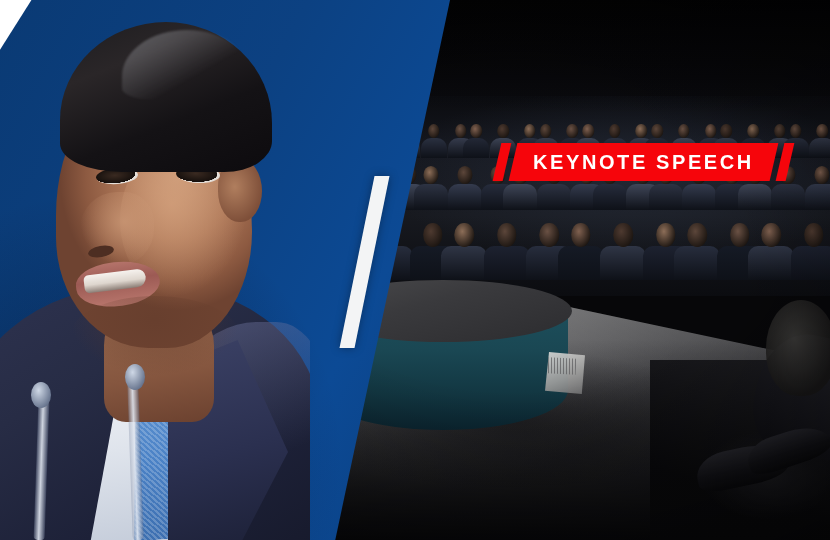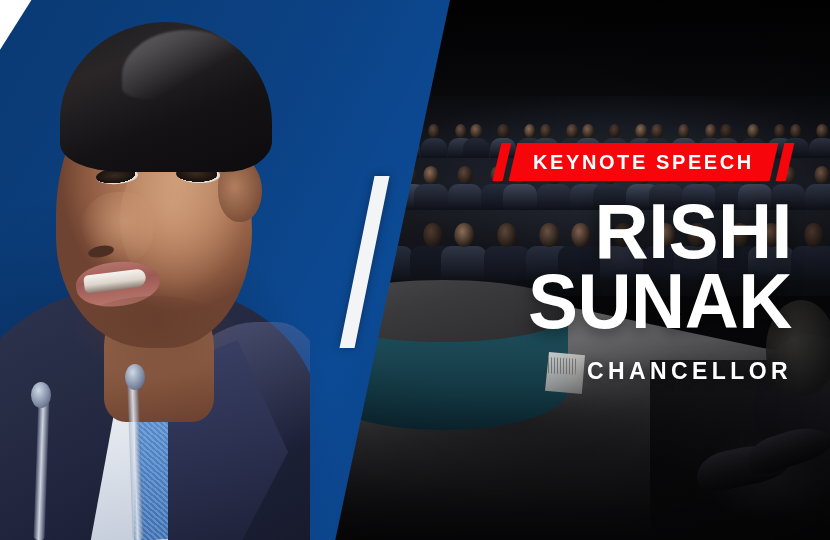--- a/index.html
+++ b/index.html
@@ -737,20 +737,15 @@
   <div class="overlay">
 
     <div class="keynote-banner">
       <div class="tick left"></div>
       <div class="banner-box">
         <span class="banner-text">KEYNOTE SPEECH</span>
       </div>
       <div class="tick right"></div>
     </div>
 
-    <div class="name-block">
-      <div class="name-line">RISHI</div>
-      <div class="name-line">SUNAK</div>
-      <div class="role-line">CHANCELLOR</div>
-    </div>
 
   </div>
 </div>
 
 </body></html>

